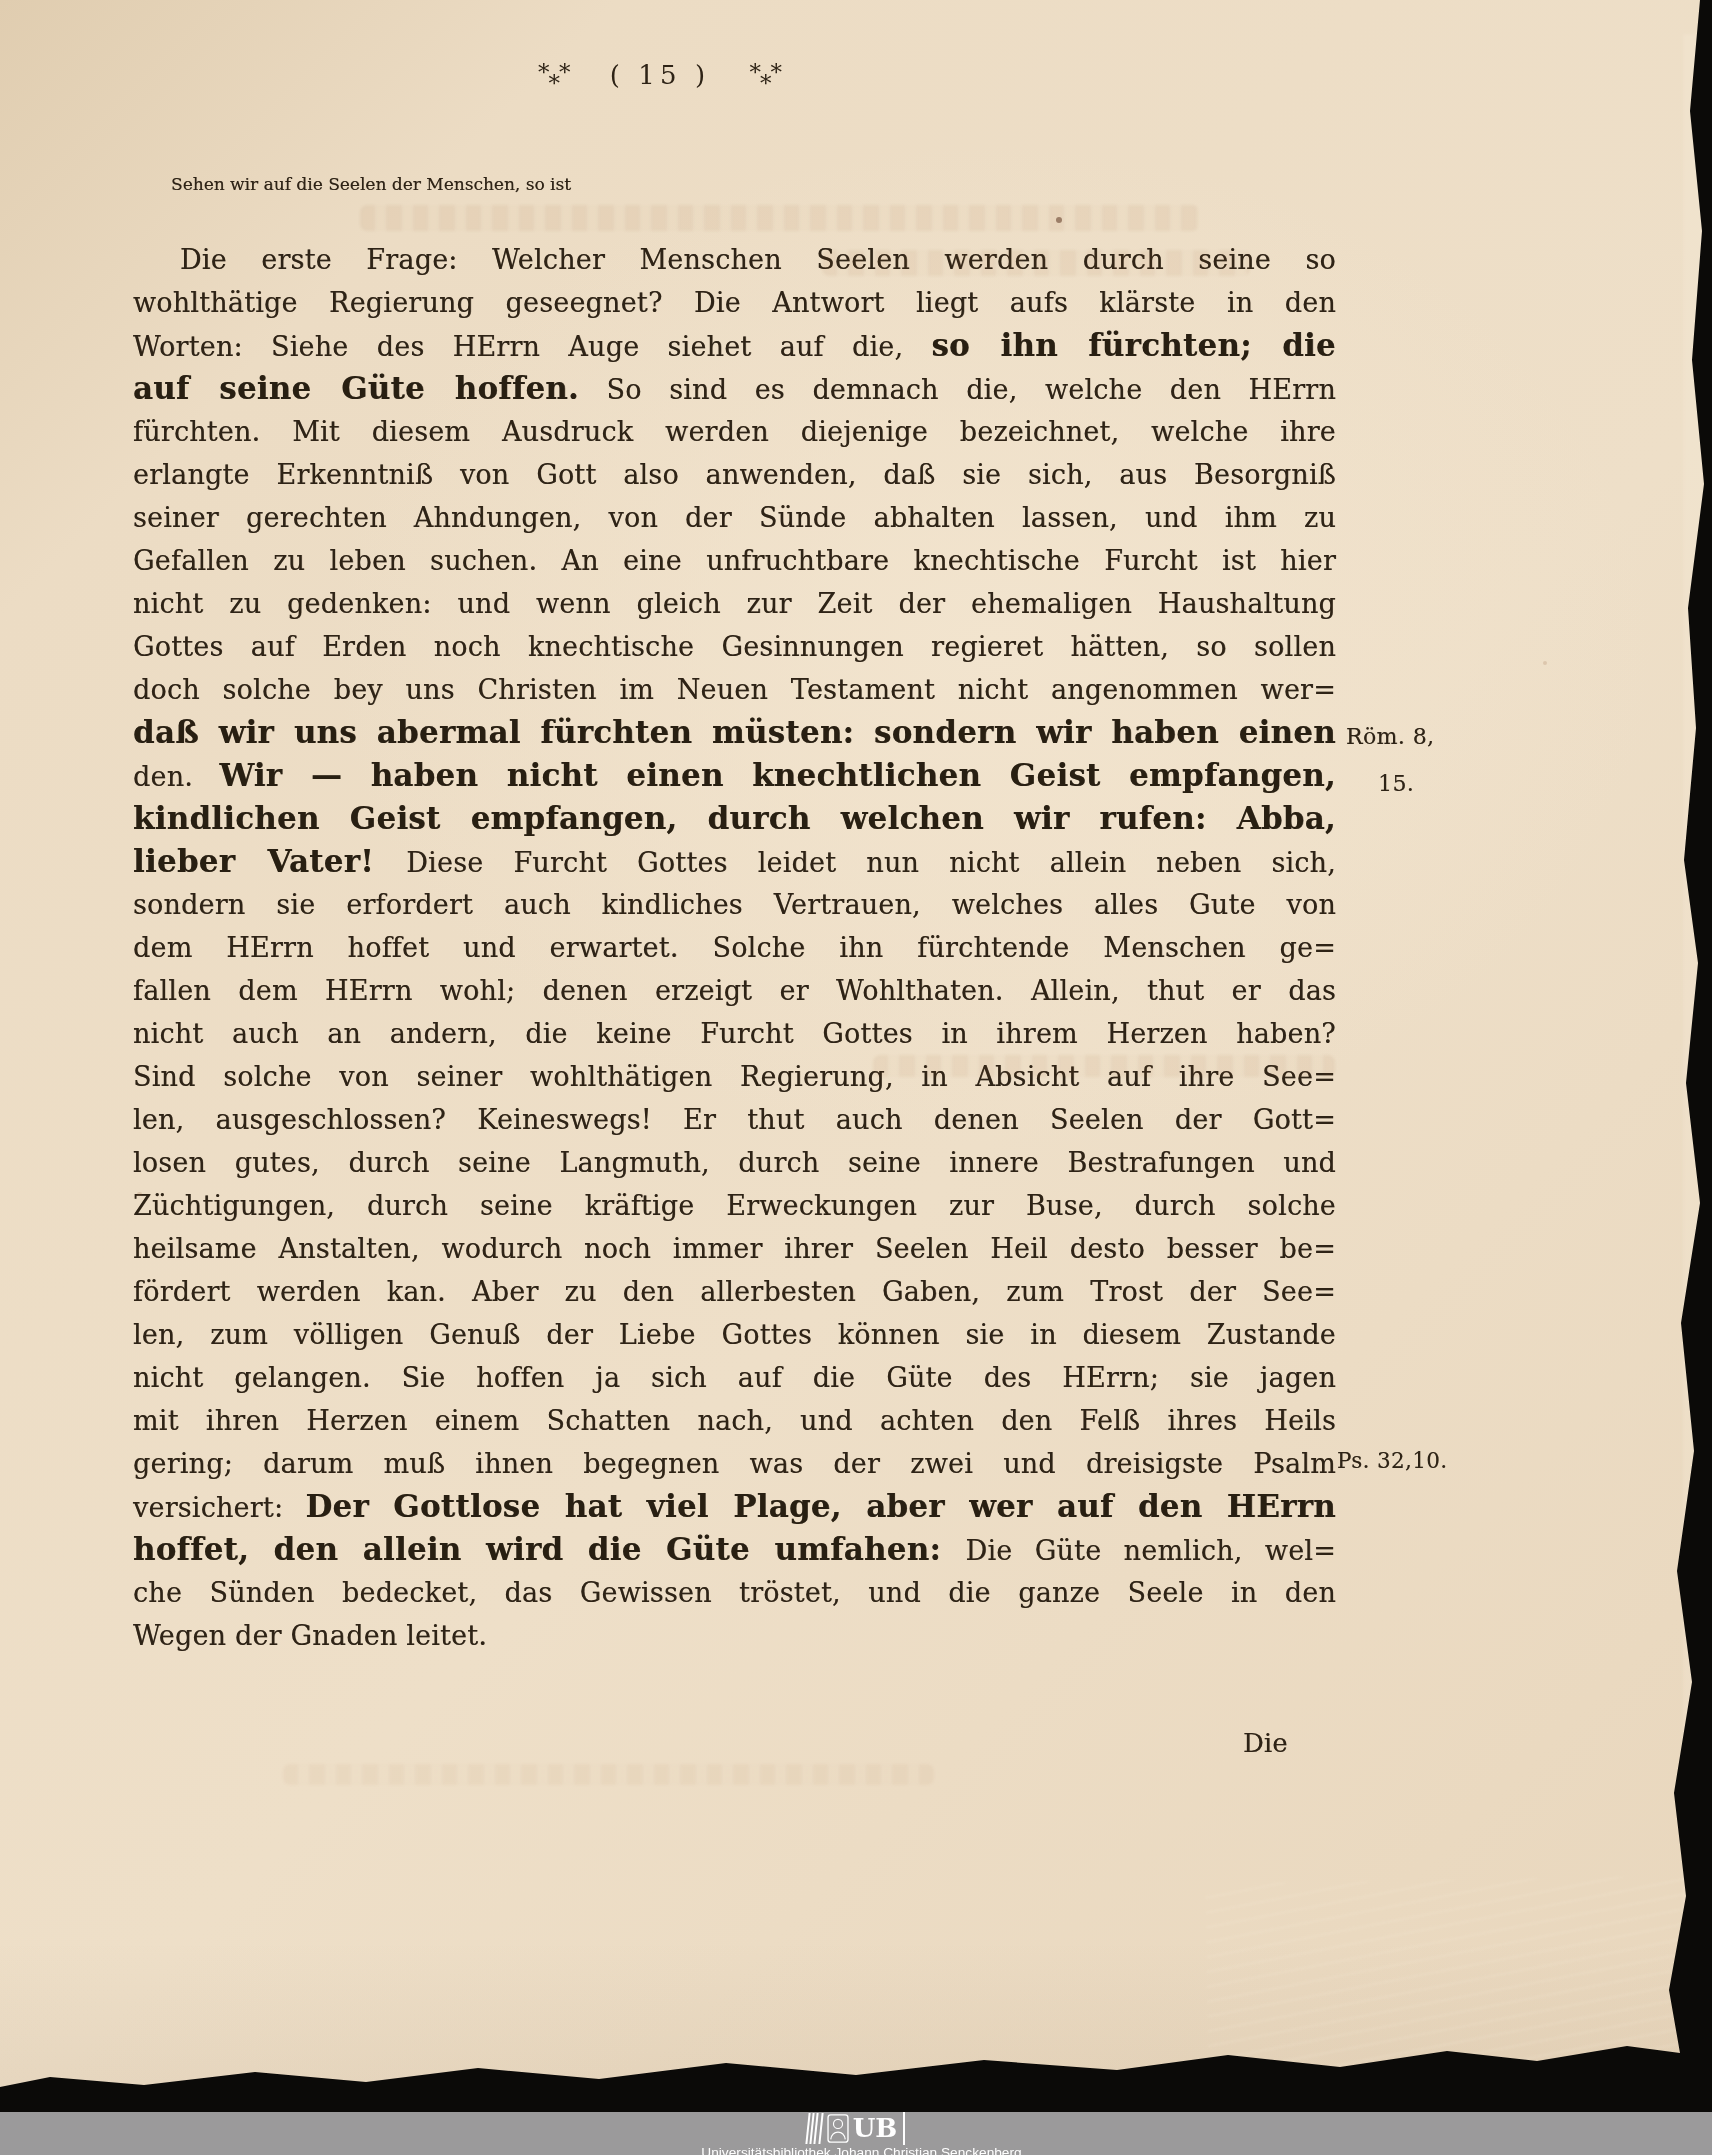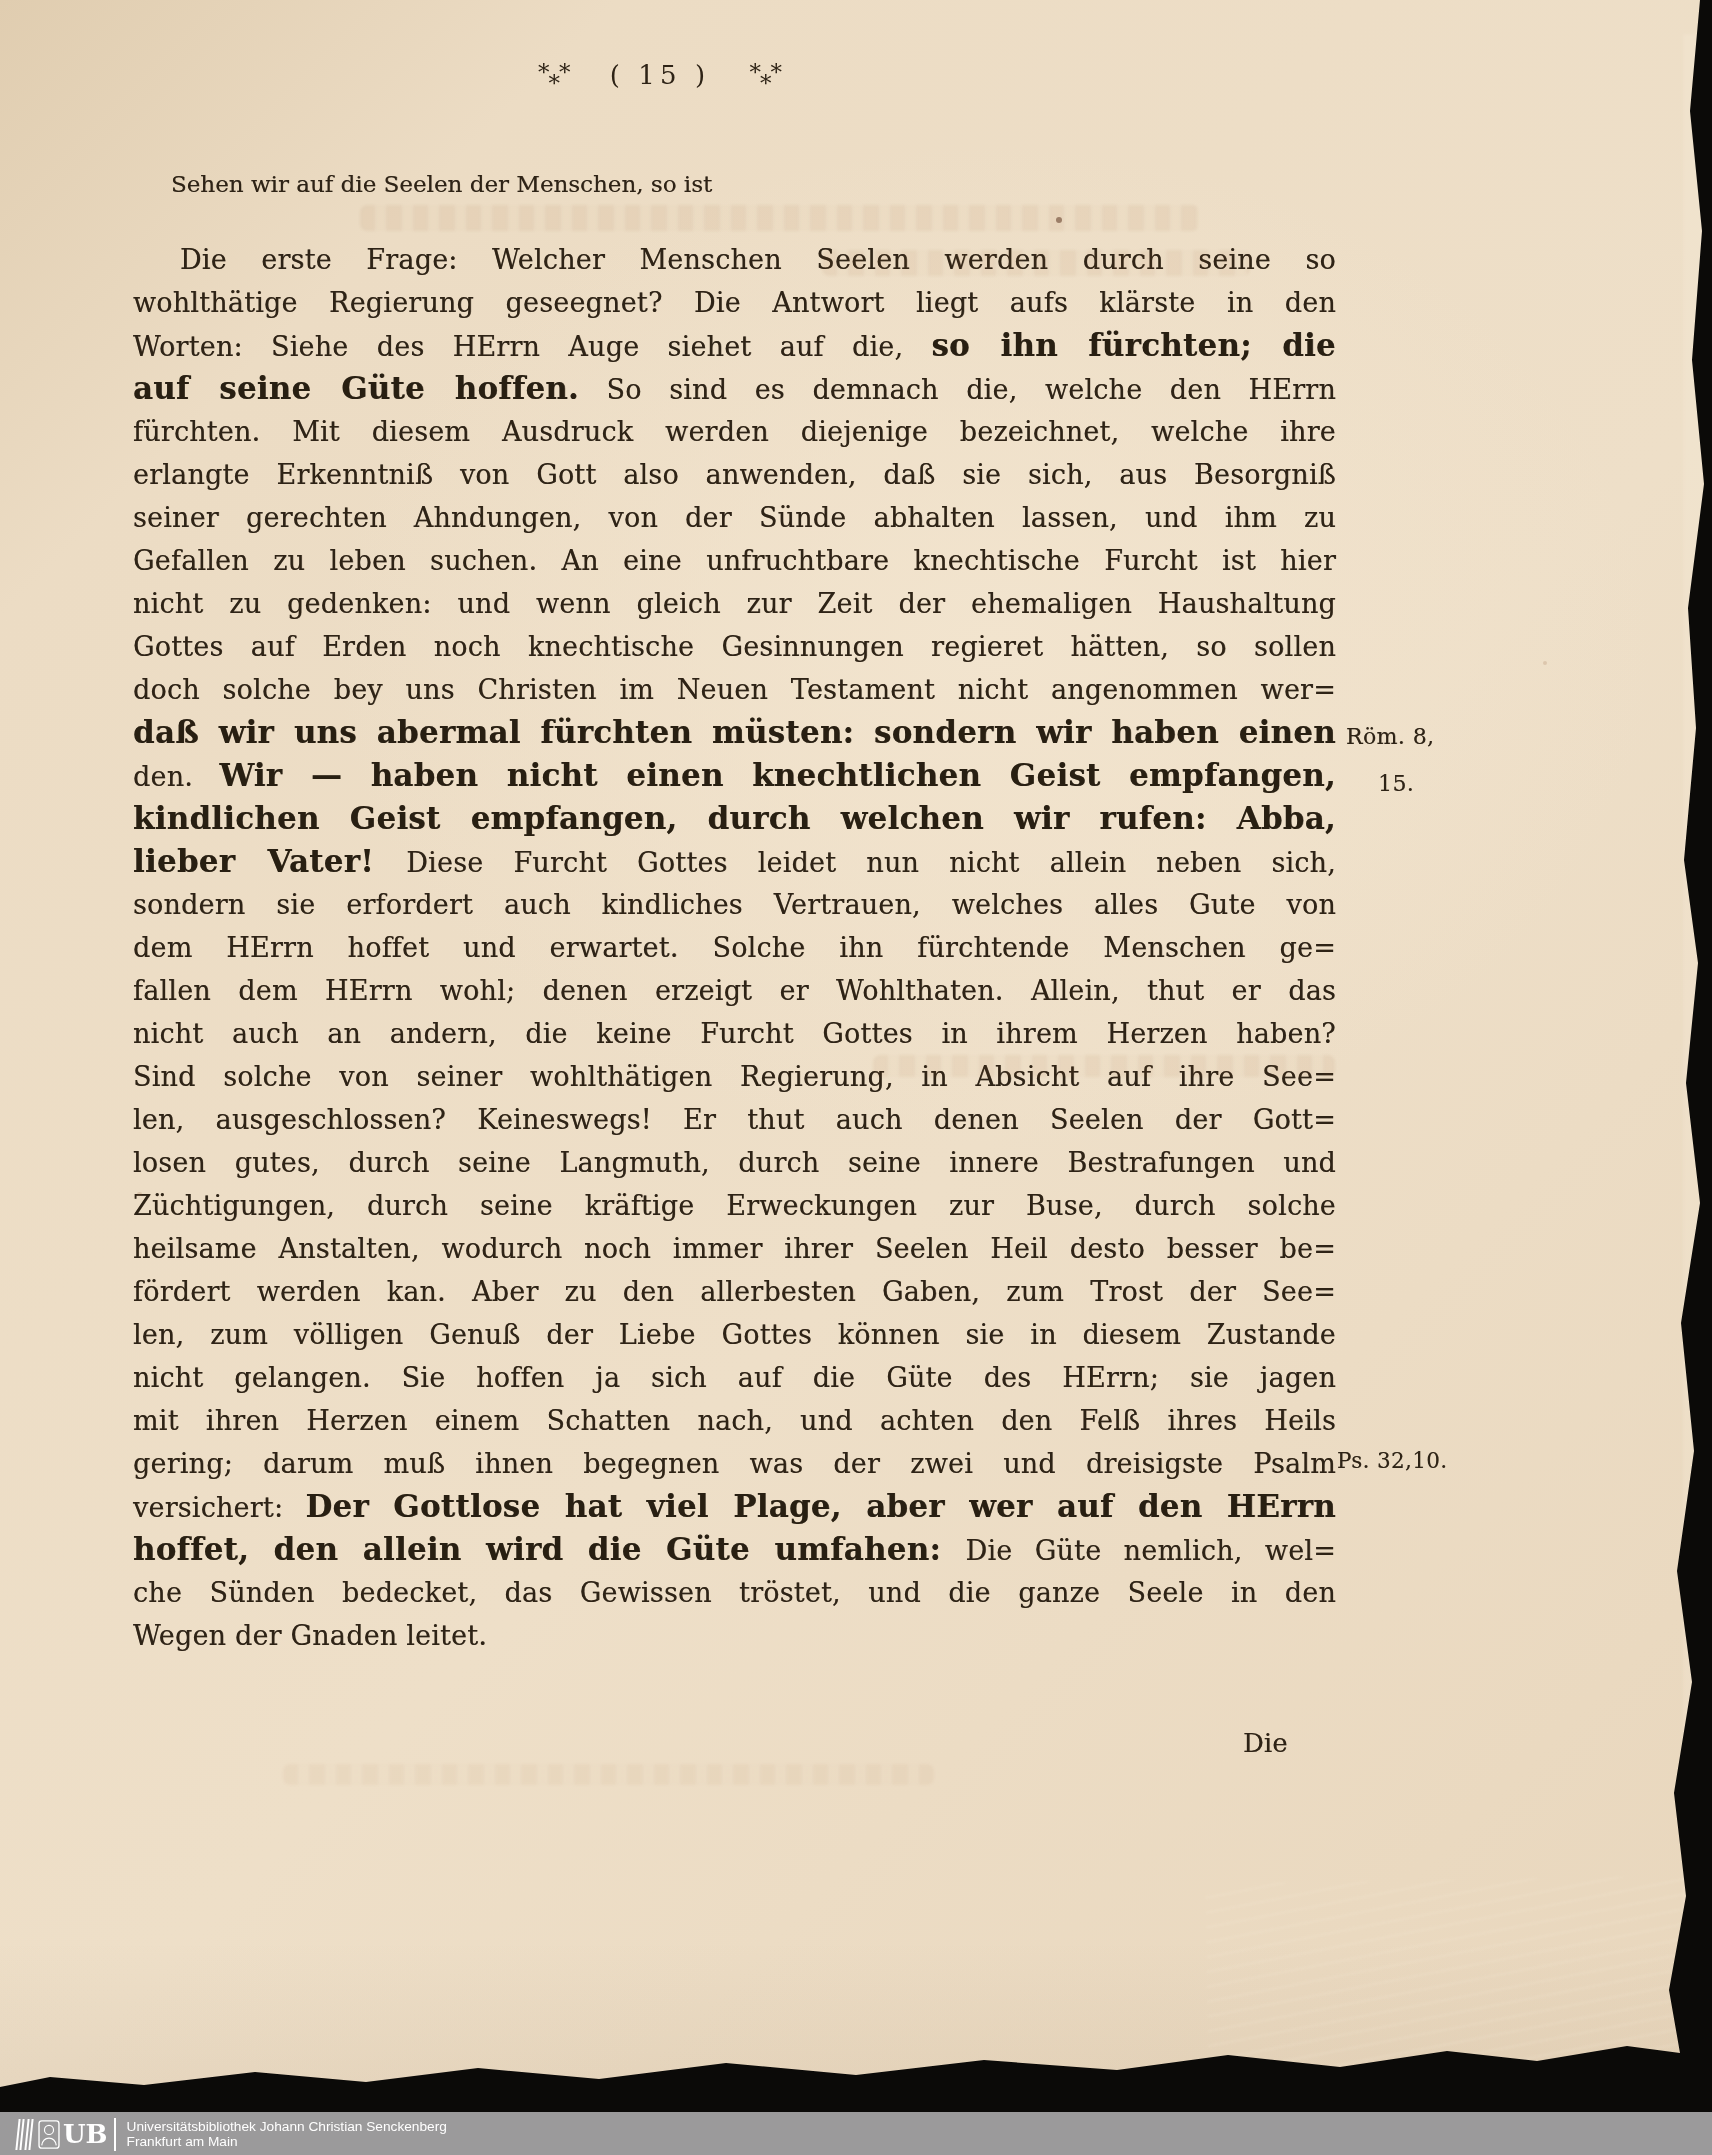--- a/index.html
+++ b/index.html
@@ -22,21 +22,21 @@
     filter: drop-shadow(0 0 1.7px rgba(246,232,210,0.28));
     color:#2e2316;}
   
   .header{position:absolute;left:538px;top:57px;width:244px;height:41px;
           display:flex;align-items:center;justify-content:space-between;}
   .asterism{display:flex;flex-direction:column;align-items:center;font-size:23px;
             line-height:11px;letter-spacing:0;}
   .asterism .row{display:flex;gap:9.4px;}
   .page-label{font-size:26px;letter-spacing:5.1px;padding-bottom:5.1px;}
   
-  .intro{position:absolute;left:171px;top:163px;width:856px;font-size:23px;line-height:43px;
+  .intro{position:absolute;left:171px;top:163px;width:856px;font-size:17px;line-height:43px;
          text-shadow:0.3px 0.3px 0.3px rgba(46,35,22,0.55);}
   .text-block{position:absolute;left:133px;top:238px;width:1203px;}
   .line{height:43px;line-height:43px;text-align:justify;text-align-last:justify;
         letter-spacing:0.2px;text-shadow:0.3px 0.3px 0.3px rgba(46,35,22,0.55);}
   .line.indent{text-indent:47px;}
   .line.no-just{text-align-last:left;}
   .seg{font-size:27px;}
   .seg.em{font-weight:bold;font-size:31px;color:#281f12;margin-top:6px;}
   
   .mnote{position:absolute;font-size:22px;letter-spacing:0.4px;
@@ -57,22 +57,22 @@
     background:repeating-linear-gradient(170deg, rgba(248,238,220,0) 0 12px, rgba(248,238,220,0.55) 13px 14.6px);
     filter:blur(0.9px);transform:rotate(-1deg);}
   .edge-strip{position:absolute;right:8.6px;top:34px;bottom:111px;width:20.5px;
     background:rgba(250,240,225,0.22);filter:blur(1.7px);}
   .speck{position:absolute;border-radius:50%;background:rgba(140,90,50,0.18);}
   .speck.k1{left:1056px;top:217px;width:6px;height:6px;background:rgba(80,40,20,0.5);}
   .speck.k2{left:137px;top:1192px;width:5.1px;height:4.3px;}
   .speck.k3{left:1543px;top:661px;width:4.3px;height:4.3px;}
   
   .footer-bar{position:absolute;left:0;right:0;top:2112px;height:44px;background:#9b9a9b;
-              display:flex;align-items:center;padding-left:17px;box-sizing:border-box;z-index:5;
-              font-family:"Liberation Sans", sans-serif;}
+              display:flex;align-items:center;padding-left:0;box-sizing:border-box;z-index:5;
+              font-family:"Liberation Sans", sans-serif;flex-direction:column;}
   .ub-logo{display:flex;align-items:center;height:34px;}
   .logo-lines{display:flex;align-items:center;height:33px;margin-right:3.4px;}
   .logo-lines i{display:block;width:1.7px;height:31px;background:#fff;margin-right:2.6px;
                 transform:skewX(-6deg);}
   .portrait{margin-right:3.4px;}
   .ub-text{font-family:"DejaVu Serif", serif;font-weight:bold;font-size:26px;color:#fff;
            line-height:33px;border-right:2.6px solid #fff;padding-right:6px;}
   .footer-text{margin-left:11px;color:#fff;font-size:13.7px;line-height:15.4px;}
 </style>
 </head>

